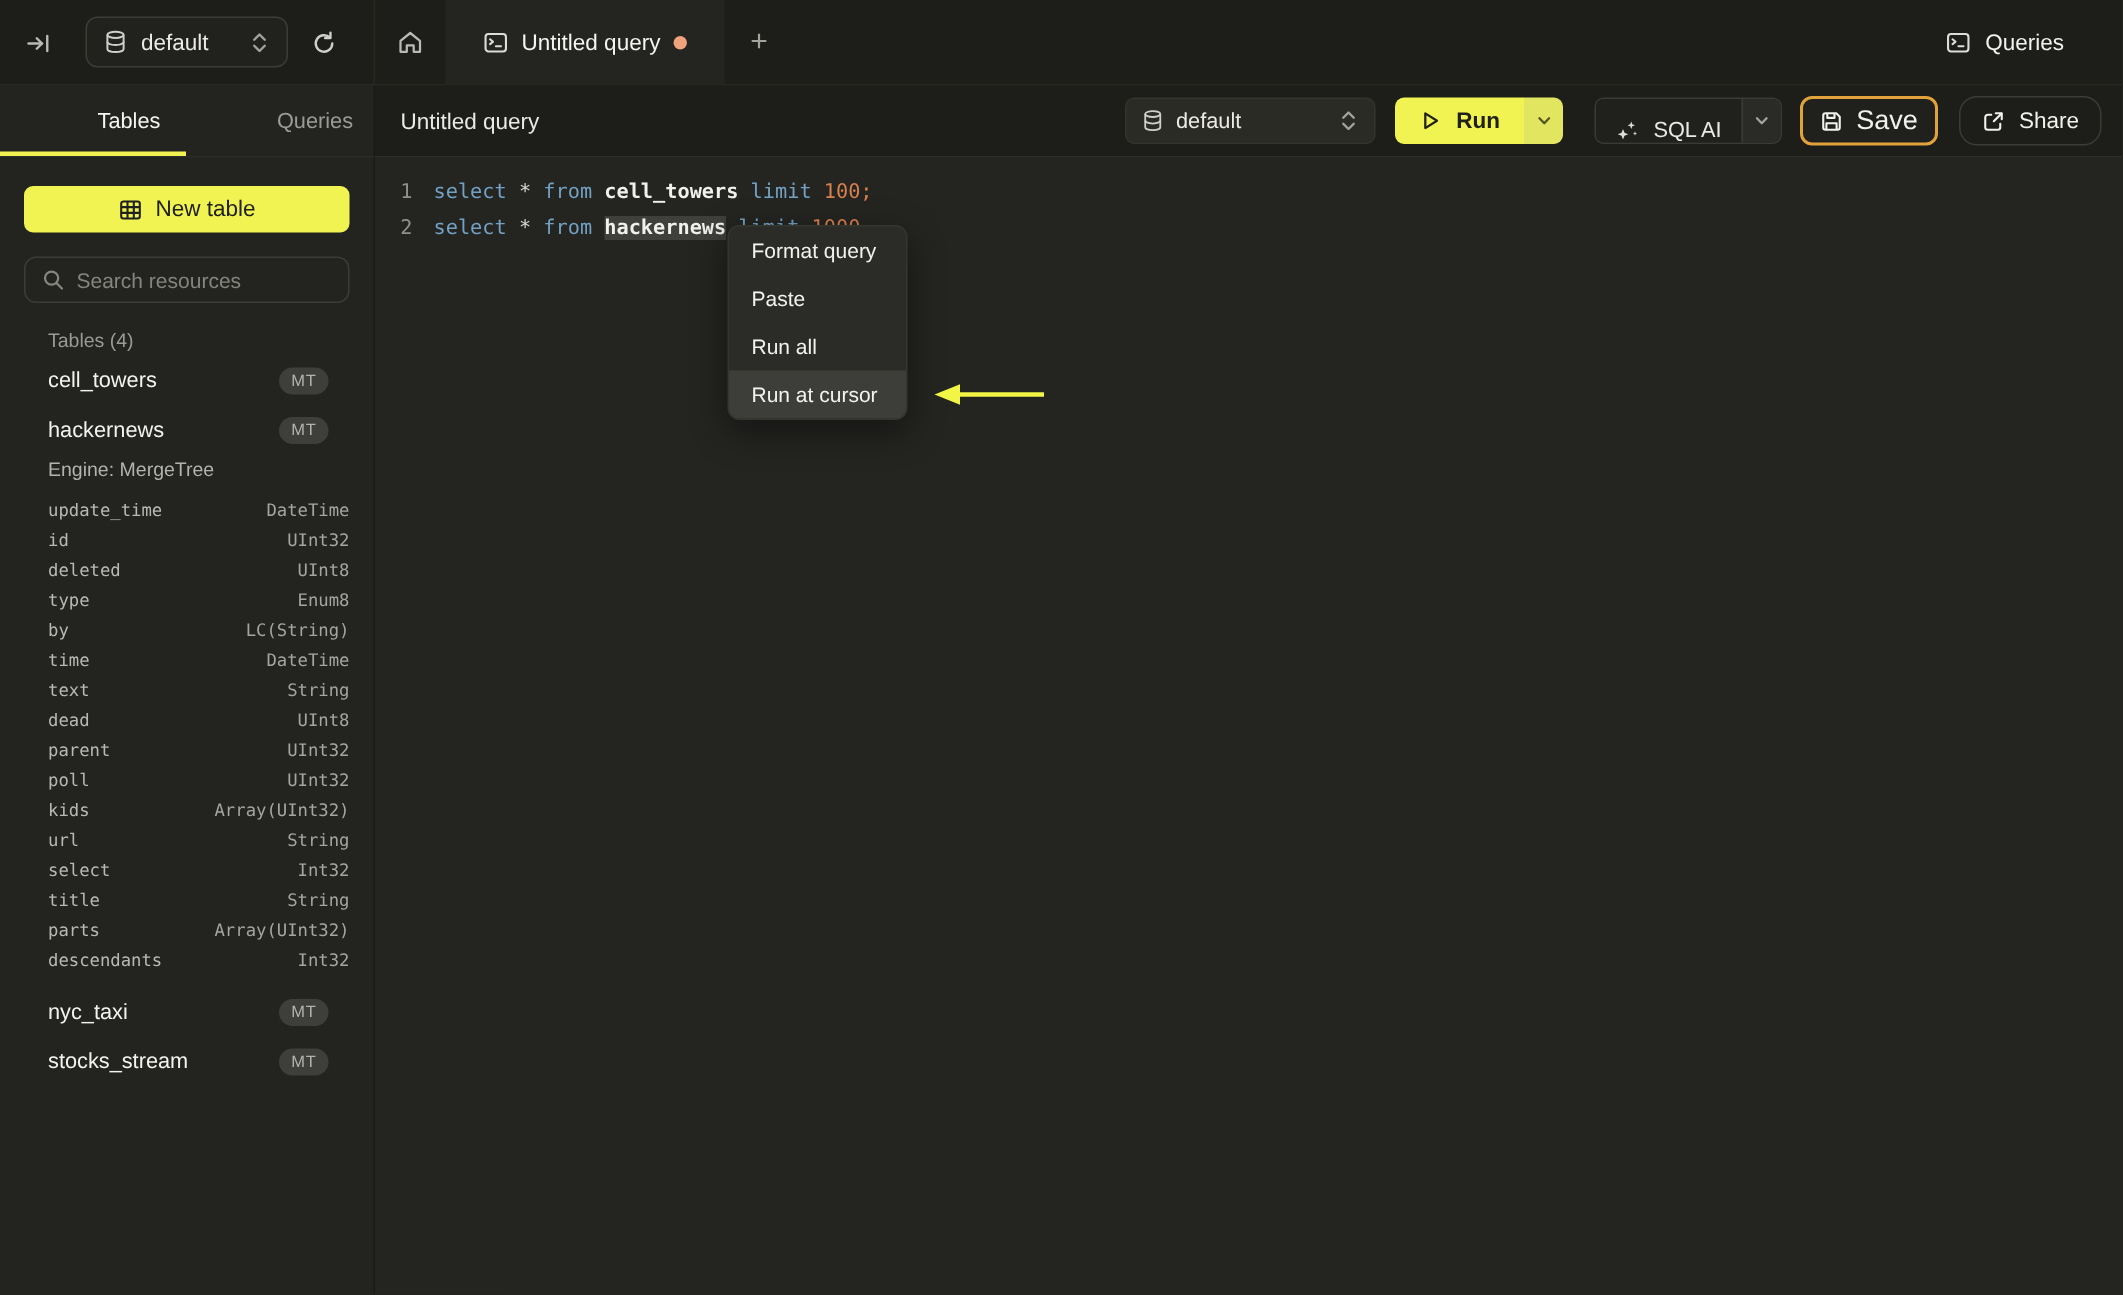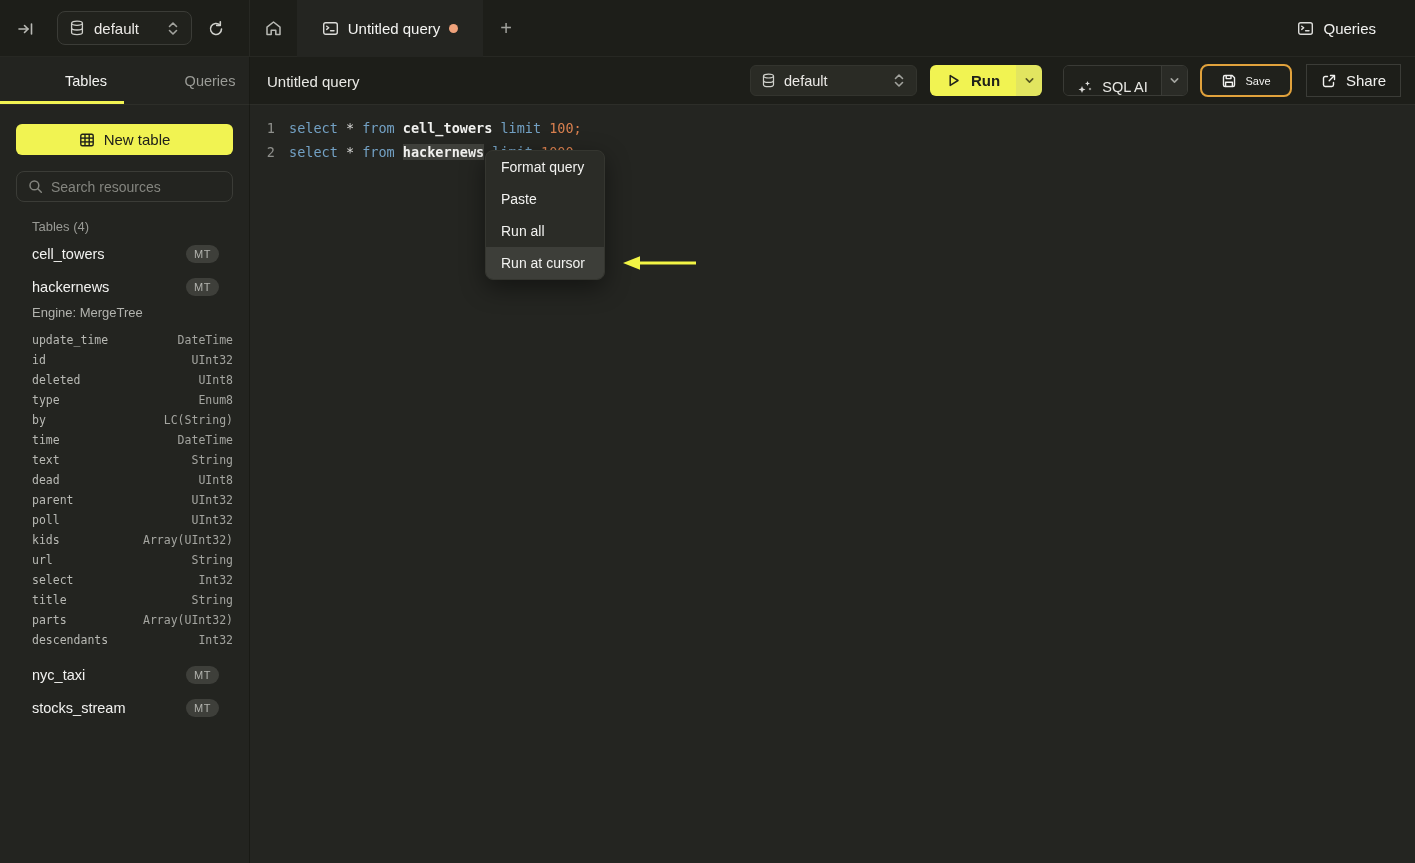--- a/index.html
+++ b/index.html
@@ -51,22 +51,22 @@
   #main-toolbar { position:absolute; left:250px; top:57px; width:1165px; height:48px; background:#1d1e19; border-bottom:1px solid #2d2e29; }
   #query-title { position:absolute; left:17px; top:0; height:48px; display:flex; align-items:center; font-size:15px; color:#e9e9e5; }
   #toolbar-db { position:absolute; left:500px; top:8px; width:167px; height:31px; background:#2a2b25; border:1px solid #33342e; border-radius:6px; display:flex; align-items:center; padding:0 11px; gap:9px; cursor:pointer; }
   #toolbar-db .db-label { font-size:14.5px; color:#eceae7; flex:1; }
   #run-group { position:absolute; left:680px; top:8px; height:31px; display:flex; }
   #run-btn { width:86px; height:31px; background:#f1f352; border:none; border-radius:6px 0 0 6px; display:flex; align-items:center; justify-content:center; gap:10px; font-size:15px; font-weight:600; color:#20211a; cursor:pointer; font-family:"Liberation Sans", sans-serif; }
   #run-chevron-btn { width:26px; height:31px; background:#e2e560; border:none; border-radius:0 6px 6px 0; display:flex; align-items:center; justify-content:center; color:#4a4b25; cursor:pointer; }
   #sqlai-group { position:absolute; left:813px; top:8px; height:31px; display:flex; border:1px solid #3a3b36; border-radius:6px; overflow:hidden; }
   #sqlai-btn { width:97px; height:29px; background:#20211c; border:none; display:flex; align-items:flex-end; justify-content:center; gap:9px; font-size:14.5px; color:#e9e9e5; cursor:pointer; font-family:"Liberation Sans", sans-serif; }
   #sqlai-chevron-btn { width:26px; height:29px; background:#2a2b26; border:none; border-left:1px solid #3a3b36; display:flex; align-items:center; justify-content:center; color:#a2a39e; cursor:pointer; }
-  #save-btn { position:absolute; left:950px; top:7px; width:92px; height:33px; background:#20211c; border:2px solid #e1a23c; border-radius:8px; display:flex; align-items:center; justify-content:center; gap:8px; font-size:11px; color:#f1f1ef; cursor:pointer; font-family:"Liberation Sans", sans-serif; }
-  #share-btn { position:absolute; left:1056px; top:7px; width:95px; height:33px; background:transparent; border:1px solid #3b3c37; border-radius:0; display:flex; align-items:center; justify-content:center; gap:9px; font-size:15px; color:#f1f1ef; cursor:pointer; font-family:"Liberation Sans", sans-serif; }
+  #save-btn { position:absolute; left:950px; top:7px; width:92px; height:33px; background:#20211c; border:2px solid #e1a23c; border-radius:8px; display:flex; align-items:center; justify-content:center; gap:8px; font-size:18px; color:#f1f1ef; cursor:pointer; font-family:"Liberation Sans", sans-serif; }
+  #share-btn { position:absolute; left:1056px; top:7px; width:95px; height:33px; background:transparent; border:1px solid #3b3c37; border-radius:12px; display:flex; align-items:center; justify-content:center; gap:9px; font-size:15px; color:#f1f1ef; cursor:pointer; font-family:"Liberation Sans", sans-serif; }
 
   
   #editor { position:absolute; left:250px; top:105px; right:0; bottom:0; background:#242521; cursor:text; }
   .code-line { position:absolute; left:0; height:24px; display:flex; align-items:center; font-family:"DejaVu Sans Mono", monospace; font-size:13.5px; white-space:pre; }
   .ln { display:inline-block; width:25px; text-align:right; color:#8f908c; margin-right:14px; }
   .tok-keyword { color:#73a1c4; }
   .tok-star { color:#d8d8d6; }
   .tok-plain { color:#d8d8d6; }
   .tok-table { color:#f0f0ee; font-weight:700; }
   .tok-table-selected { color:#f0f0ee; font-weight:700; background:#3f403b; }

